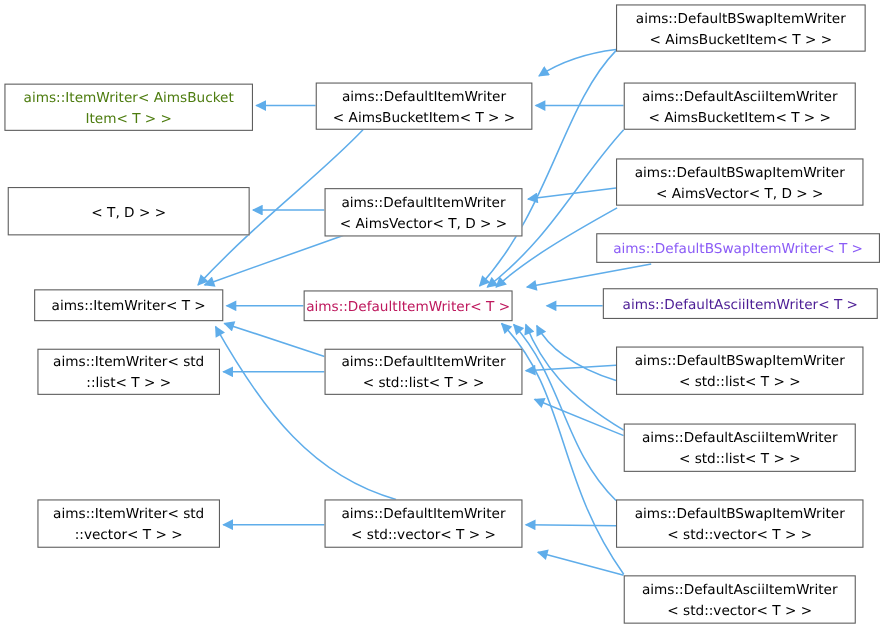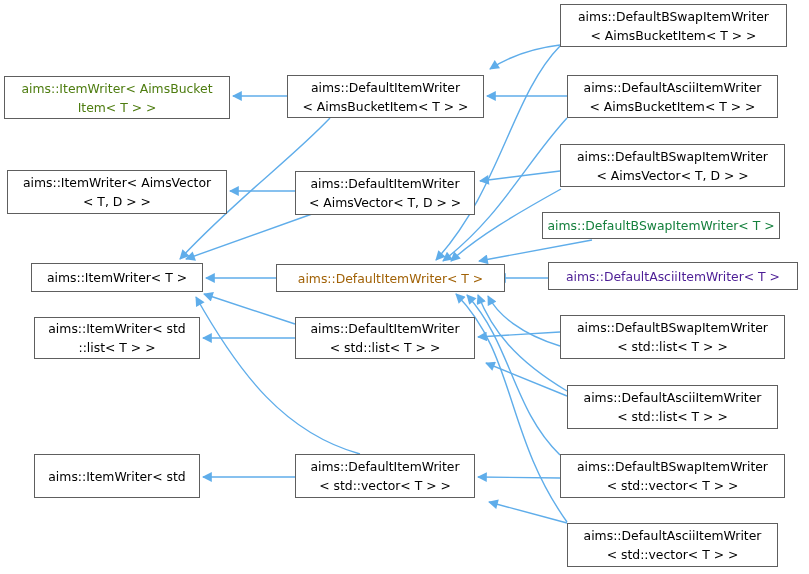--- a/index.html
+++ b/index.html
@@ -50,42 +50,42 @@
         <path d="M560,455 C512,408 512,345 467,295" marker-end="url(#arrow)"></path>
         <path d="M567,522 C505,435 516,355 456,294" marker-end="url(#arrow)"></path>
       </g>
   </svg>
   <div id="nodes-layer">
       <div class="node" style="left: 4px; top: 76px; width: 226px; height: 43px; border-color: rgb(94, 94, 94); background: rgb(255, 255, 255); color: #4d7c0f;">
         <span>aims::ItemWriter&lt; AimsBucket</span>
         <span>Item&lt; T &gt; &gt;</span>
       </div>
       <div class="node" style="left: 7px; top: 170px; width: 220px; height: 44px; border-color: rgb(94, 94, 94); background: rgb(255, 255, 255); color: rgb(0, 0, 0);">
-        <span>aims::ItemWriter&lt; AimsVector</span>
         <span>&lt; T, D &gt; &gt;</span>
       </div>
       <div class="node" style="left: 31px; top: 263px; width: 172px; height: 29px; border-color: rgb(94, 94, 94); background: rgb(255, 255, 255); color: rgb(0, 0, 0);">
         <span>aims::ItemWriter&lt; T &gt;</span>
       </div>
       <div class="node" style="left: 34px; top: 317px; width: 166px; height: 42px; border-color: rgb(94, 94, 94); background: rgb(255, 255, 255); color: rgb(0, 0, 0);">
         <span>aims::ItemWriter&lt; std</span>
         <span>::list&lt; T &gt; &gt;</span>
       </div>
       <div class="node" style="left: 34px; top: 454px; width: 166px; height: 44px; border-color: rgb(94, 94, 94); background: rgb(255, 255, 255); color: rgb(0, 0, 0);">
         <span>aims::ItemWriter&lt; std</span>
+        <span>::vector&lt; T &gt; &gt;</span>
       </div>
       <div class="node" style="left: 287px; top: 75px; width: 197px; height: 43px; border-color: rgb(94, 94, 94); background: rgb(255, 255, 255); color: rgb(0, 0, 0);">
         <span>aims::DefaultItemWriter</span>
         <span>&lt; AimsBucketItem&lt; T &gt; &gt;</span>
       </div>
       <div class="node" style="left: 295px; top: 171px; width: 180px; height: 44px; border-color: rgb(94, 94, 94); background: rgb(255, 255, 255); color: rgb(0, 0, 0);">
         <span>aims::DefaultItemWriter</span>
         <span>&lt; AimsVector&lt; T, D &gt; &gt;</span>
       </div>
-      <div class="node" style="left: 276px; top: 264px; width: 229px; height: 28px; border-color: rgb(94, 94, 94); background: rgb(255, 255, 255); color: #a16207;">
+      <div class="node" style="left: 276px; top: 264px; width: 190px; height: 28px; border-color: rgb(94, 94, 94); background: rgb(255, 255, 255); color: #be185d;">
         <span>aims::DefaultItemWriter&lt; T &gt;</span>
       </div>
       <div class="node" style="left: 295px; top: 317px; width: 180px; height: 42px; border-color: rgb(94, 94, 94); background: rgb(255, 255, 255); color: rgb(0, 0, 0);">
         <span>aims::DefaultItemWriter</span>
         <span>&lt; std::list&lt; T &gt; &gt;</span>
       </div>
       <div class="node" style="left: 295px; top: 454px; width: 180px; height: 44px; border-color: rgb(94, 94, 94); background: rgb(255, 255, 255); color: rgb(0, 0, 0);">
         <span>aims::DefaultItemWriter</span>
         <span>&lt; std::vector&lt; T &gt; &gt;</span>
       </div>
@@ -94,21 +94,21 @@
         <span>&lt; AimsBucketItem&lt; T &gt; &gt;</span>
       </div>
       <div class="node" style="left: 567px; top: 75px; width: 211px; height: 43px; border-color: rgb(94, 94, 94); background: rgb(255, 255, 255); color: rgb(0, 0, 0);">
         <span>aims::DefaultAsciiItemWriter</span>
         <span>&lt; AimsBucketItem&lt; T &gt; &gt;</span>
       </div>
       <div class="node" style="left: 560px; top: 144px; width: 225px; height: 43px; border-color: rgb(94, 94, 94); background: rgb(255, 255, 255); color: rgb(0, 0, 0);">
         <span>aims::DefaultBSwapItemWriter</span>
         <span>&lt; AimsVector&lt; T, D &gt; &gt;</span>
       </div>
-      <div class="node" style="left: 542px; top: 212px; width: 238px; height: 27px; border-color: rgb(94, 94, 94); background: rgb(255, 255, 255); color: #15803d;">
+      <div class="node" style="left: 542px; top: 212px; width: 258px; height: 27px; border-color: rgb(94, 94, 94); background: rgb(255, 255, 255); color: #8b5cf6;">
         <span>aims::DefaultBSwapItemWriter&lt; T &gt;</span>
       </div>
       <div class="node" style="left: 548px; top: 262px; width: 250px; height: 28px; border-color: rgb(94, 94, 94); background: rgb(255, 255, 255); color: #4c1d95;">
         <span>aims::DefaultAsciiItemWriter&lt; T &gt;</span>
       </div>
       <div class="node" style="left: 560px; top: 315px; width: 225px; height: 44px; border-color: rgb(94, 94, 94); background: rgb(255, 255, 255); color: rgb(0, 0, 0);">
         <span>aims::DefaultBSwapItemWriter</span>
         <span>&lt; std::list&lt; T &gt; &gt;</span>
       </div>
       <div class="node" style="left: 567px; top: 385px; width: 211px; height: 44px; border-color: rgb(94, 94, 94); background: rgb(255, 255, 255); color: rgb(0, 0, 0);">

